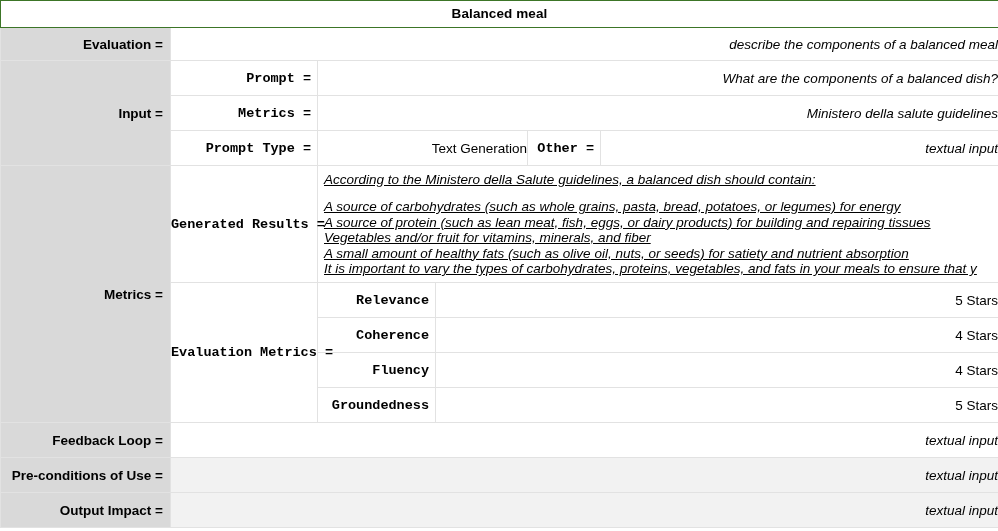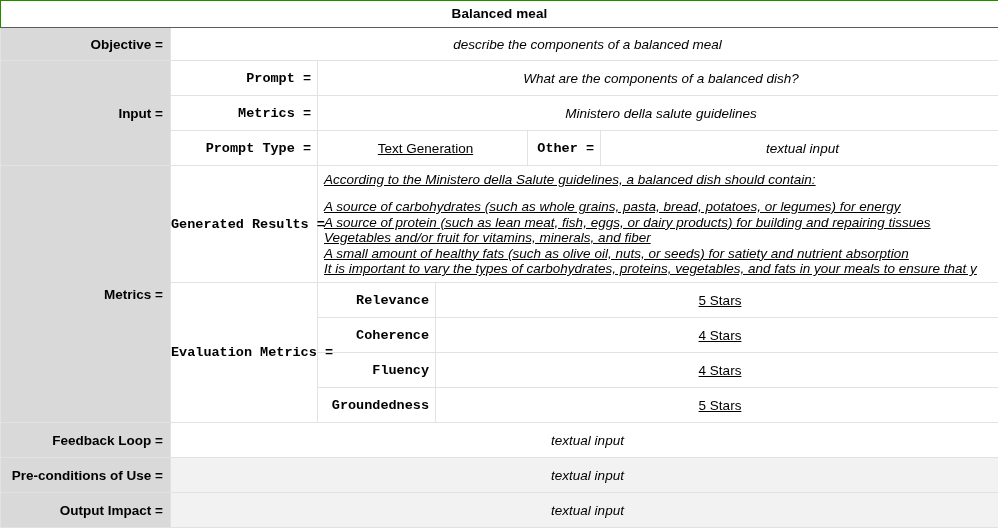--- a/index.html
+++ b/index.html
@@ -68,28 +68,27 @@
     text-align: right;
     padding-right: 6px !important;
     white-space: nowrap;
     font-size: 13.5px;
     font-family: Liberation Mono, monospace;
   }
 
   
   .val {
     padding-left: 6px !important;
-    text-align: center;
+    text-align: right;
   }
   .val-italic {
     font-style: italic;
   }
   .val-plain {
     font-style: normal;
-    text-decoration: underline;
   }
   .shaded {
     background: #f2f2f2 !important;
   }
 
   
   .gen-text {
     padding: 5px 0 5px 6px !important;
     vertical-align: top;
     line-height: 15.5px;
@@ -128,21 +127,21 @@
       <col style="width:73px">
       <col style="width:398px">
     </colgroup>
     <tbody>
 
       <tr>
         <td class="title-bar" colspan="6">Balanced meal</td>
       </tr>
 
       <tr style="height:33px">
-        <td class="lbl-gray">Objective =</td>
+        <td class="lbl-gray">Evaluation =</td>
         <td class="val val-italic" colspan="5">describe the components of a balanced meal</td>
       </tr>
 
       <tr style="height:35px">
         <td class="lbl-gray" rowspan="3">Input =</td>
         <td class="lbl-sub">Prompt =</td>
         <td class="val val-italic" colspan="4">What are the components of a balanced dish?</td>
       </tr>
 
       <tr style="height:35px">

